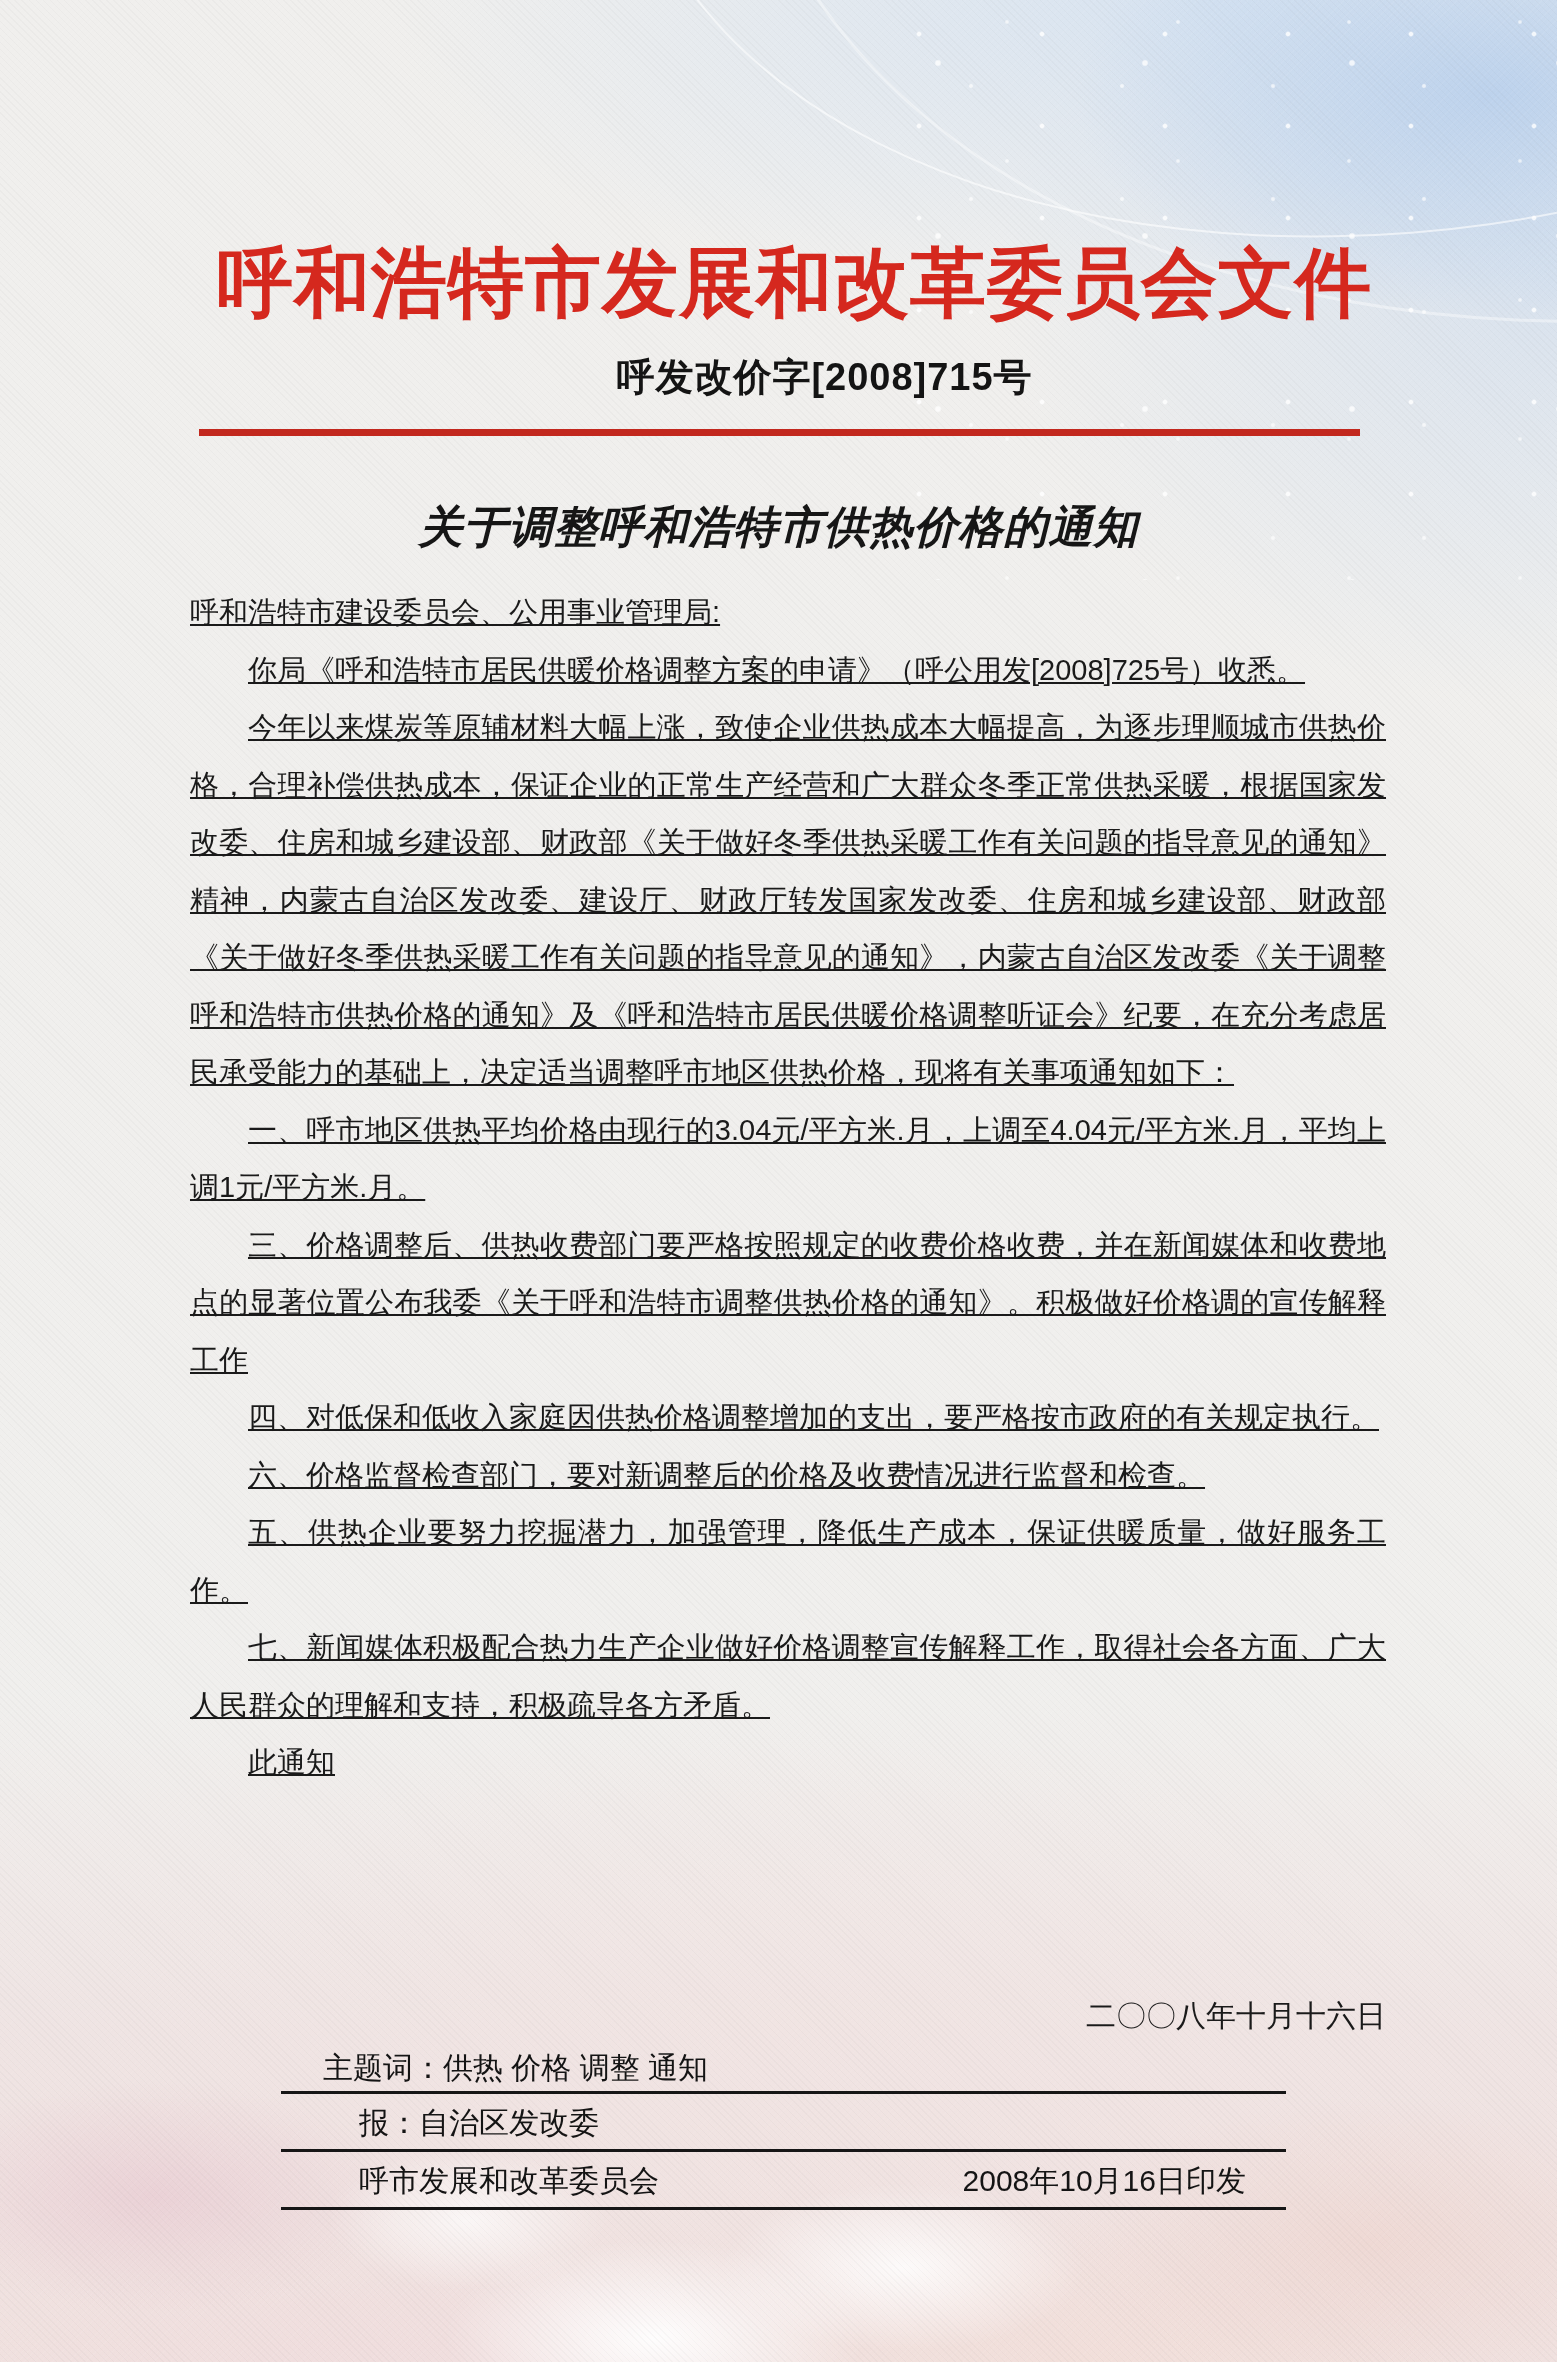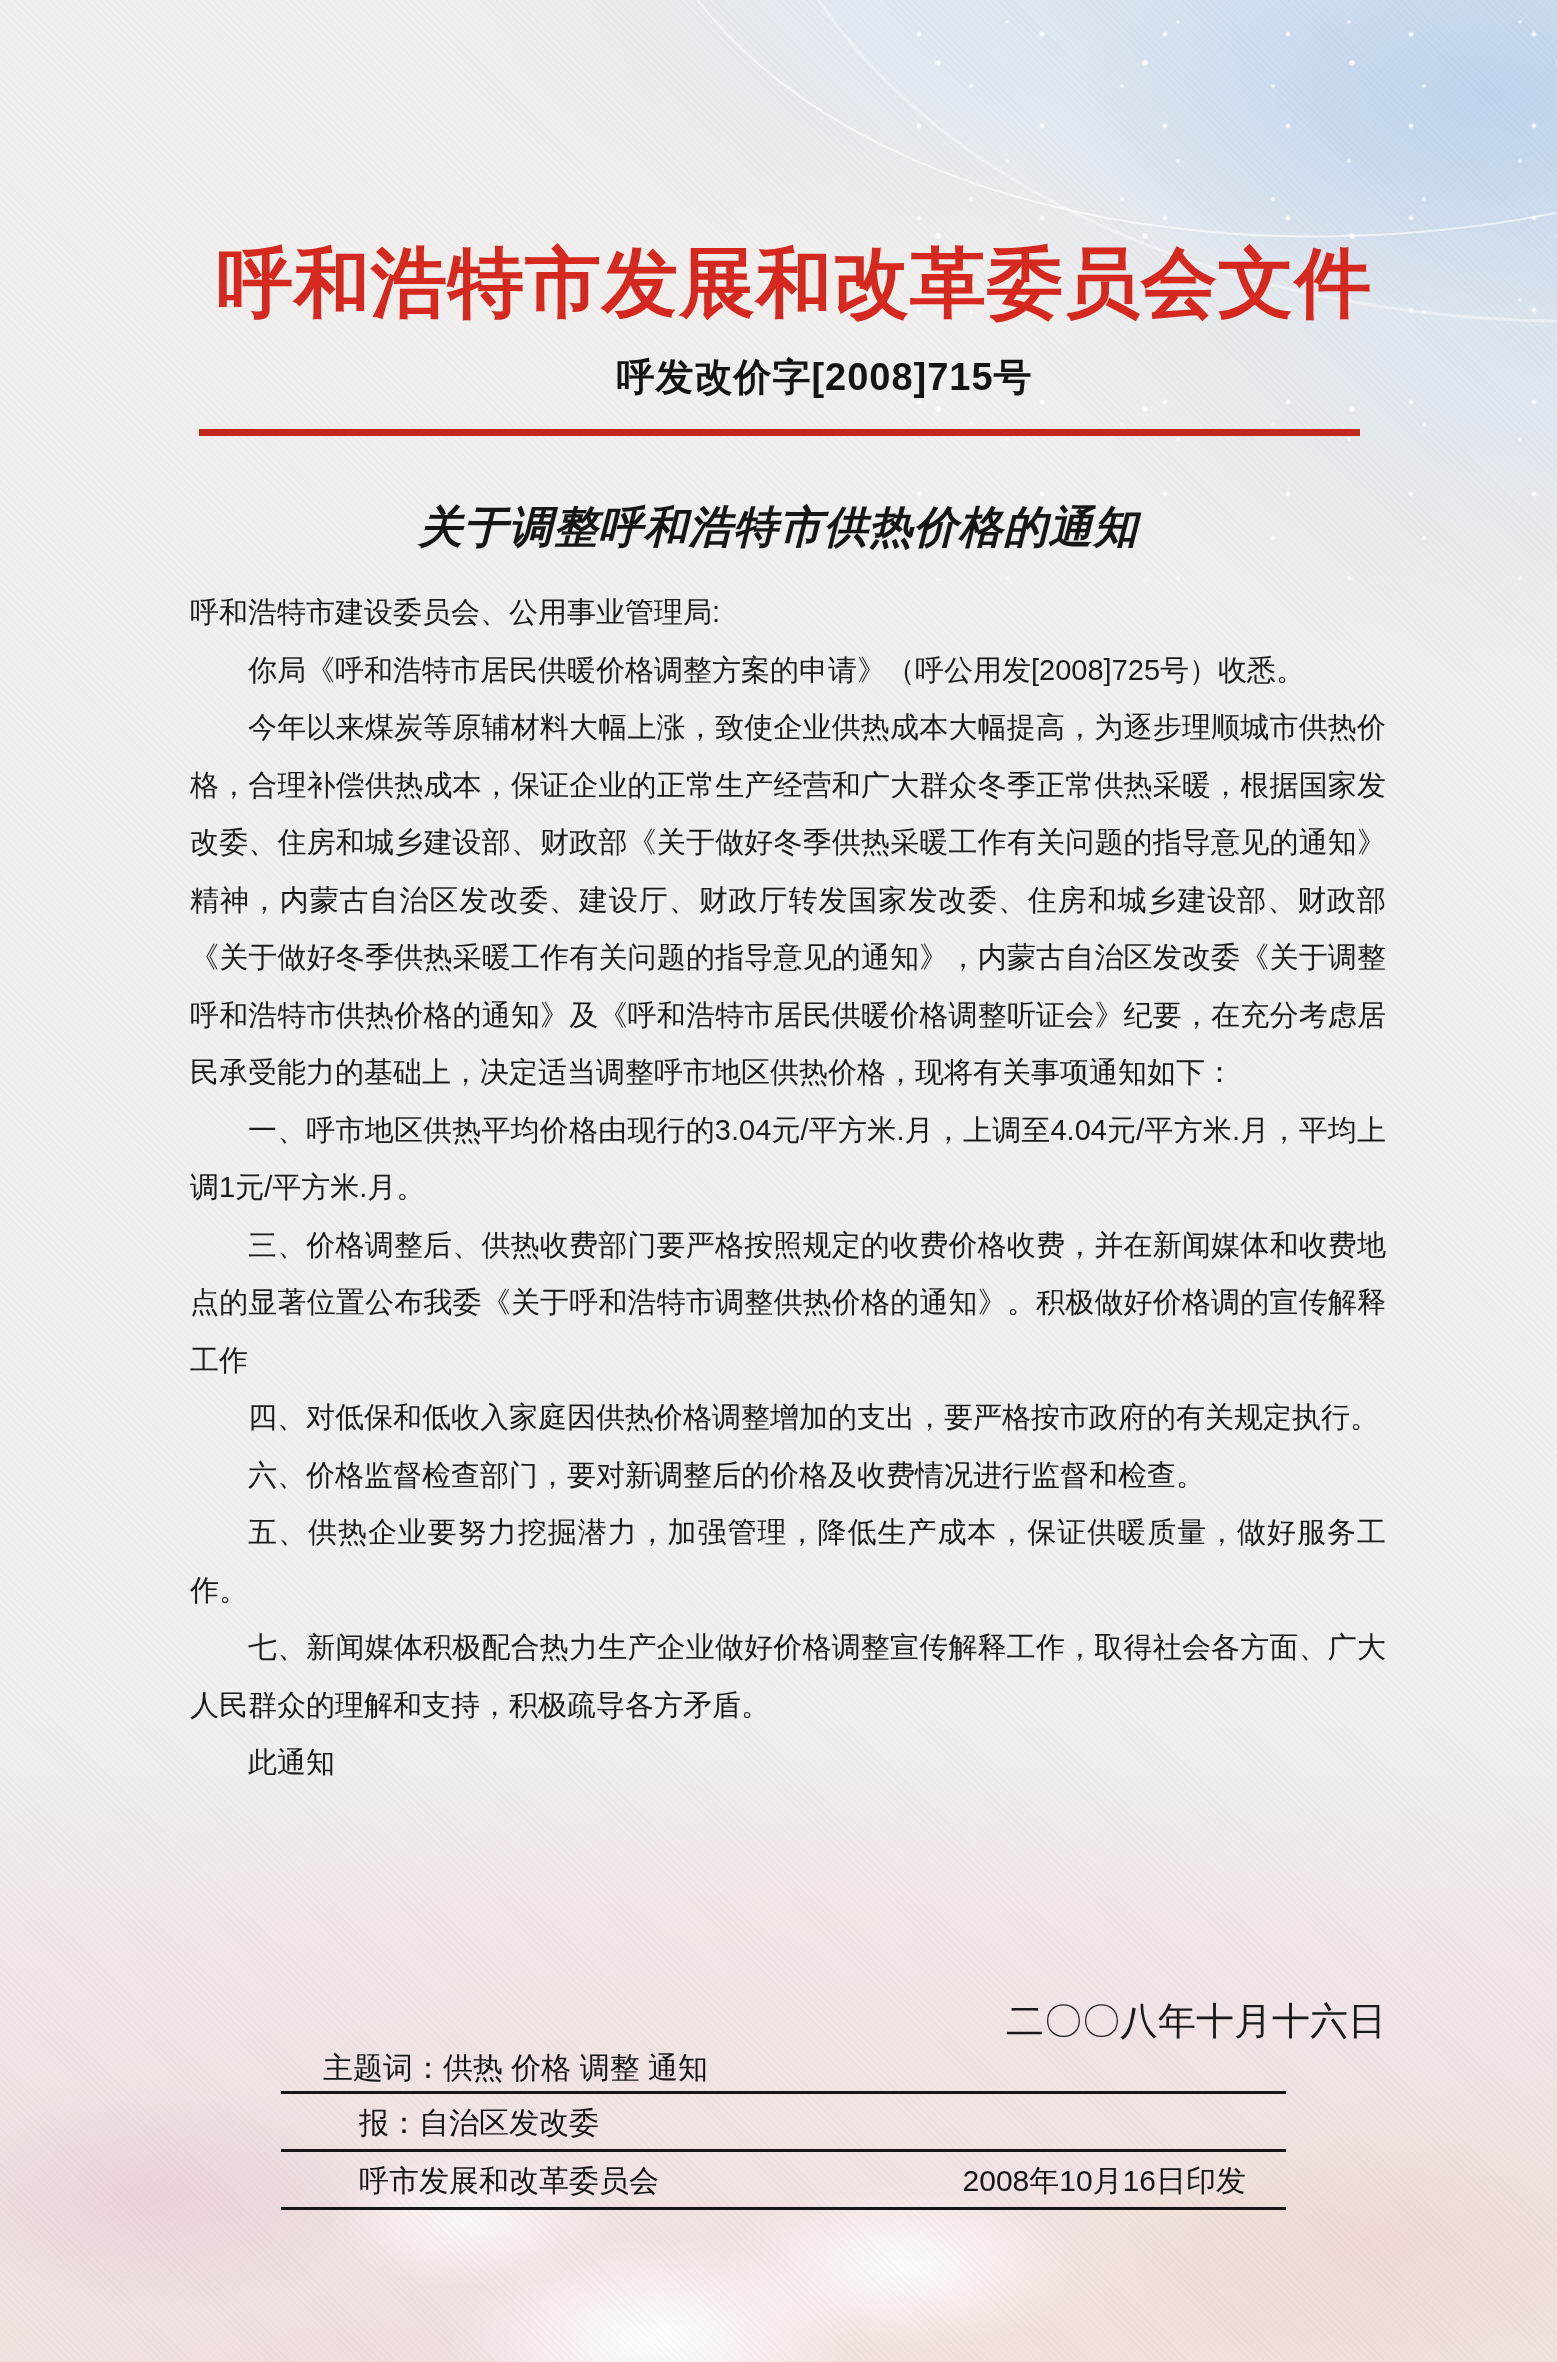--- a/index.html
+++ b/index.html
@@ -70,27 +70,27 @@
   }
   .notice-title {
     position:absolute; top:498px; left:0; width:100%; margin:0;
     text-align:center; font-size:44px; font-weight:700; letter-spacing:1px;
     color:#161616;
     font-style:italic;
   }
   .body-text {
     position:absolute; top:584px; left:190px; width:1196px;
     font-size:29px; line-height:57.5px; font-weight:500;
-    text-align:justify; color:#1a1a1a;
+    text-align:justify; color:#1a1a1a;text-decoration:underline;
   }
   .body-text p { margin:0; text-indent:2em; }
   .body-text p.salutation { text-indent:0; }
   .issue-date {
     position:absolute; top:1996px; left:190px; width:1196px;
-    text-align:right; font-size:38px; font-weight:500; color:#1a1a1a;
+    text-align:right; font-size:30px; font-weight:500; color:#1a1a1a;
   }
   .footer {
     position:absolute; top:2042px; left:281px; width:1005px;
     font-size:30px; font-weight:500; color:#141414;
   }
   .f-row { border-bottom:3px solid #161616; }
   .row1 { height:52px; line-height:52px; padding-left:42px; }
   .row2 { height:58px; line-height:58px; padding-left:78px; }
   .row3 { height:58px; line-height:58px; padding-left:78px; padding-right:40px;
           display:flex; justify-content:space-between; }

